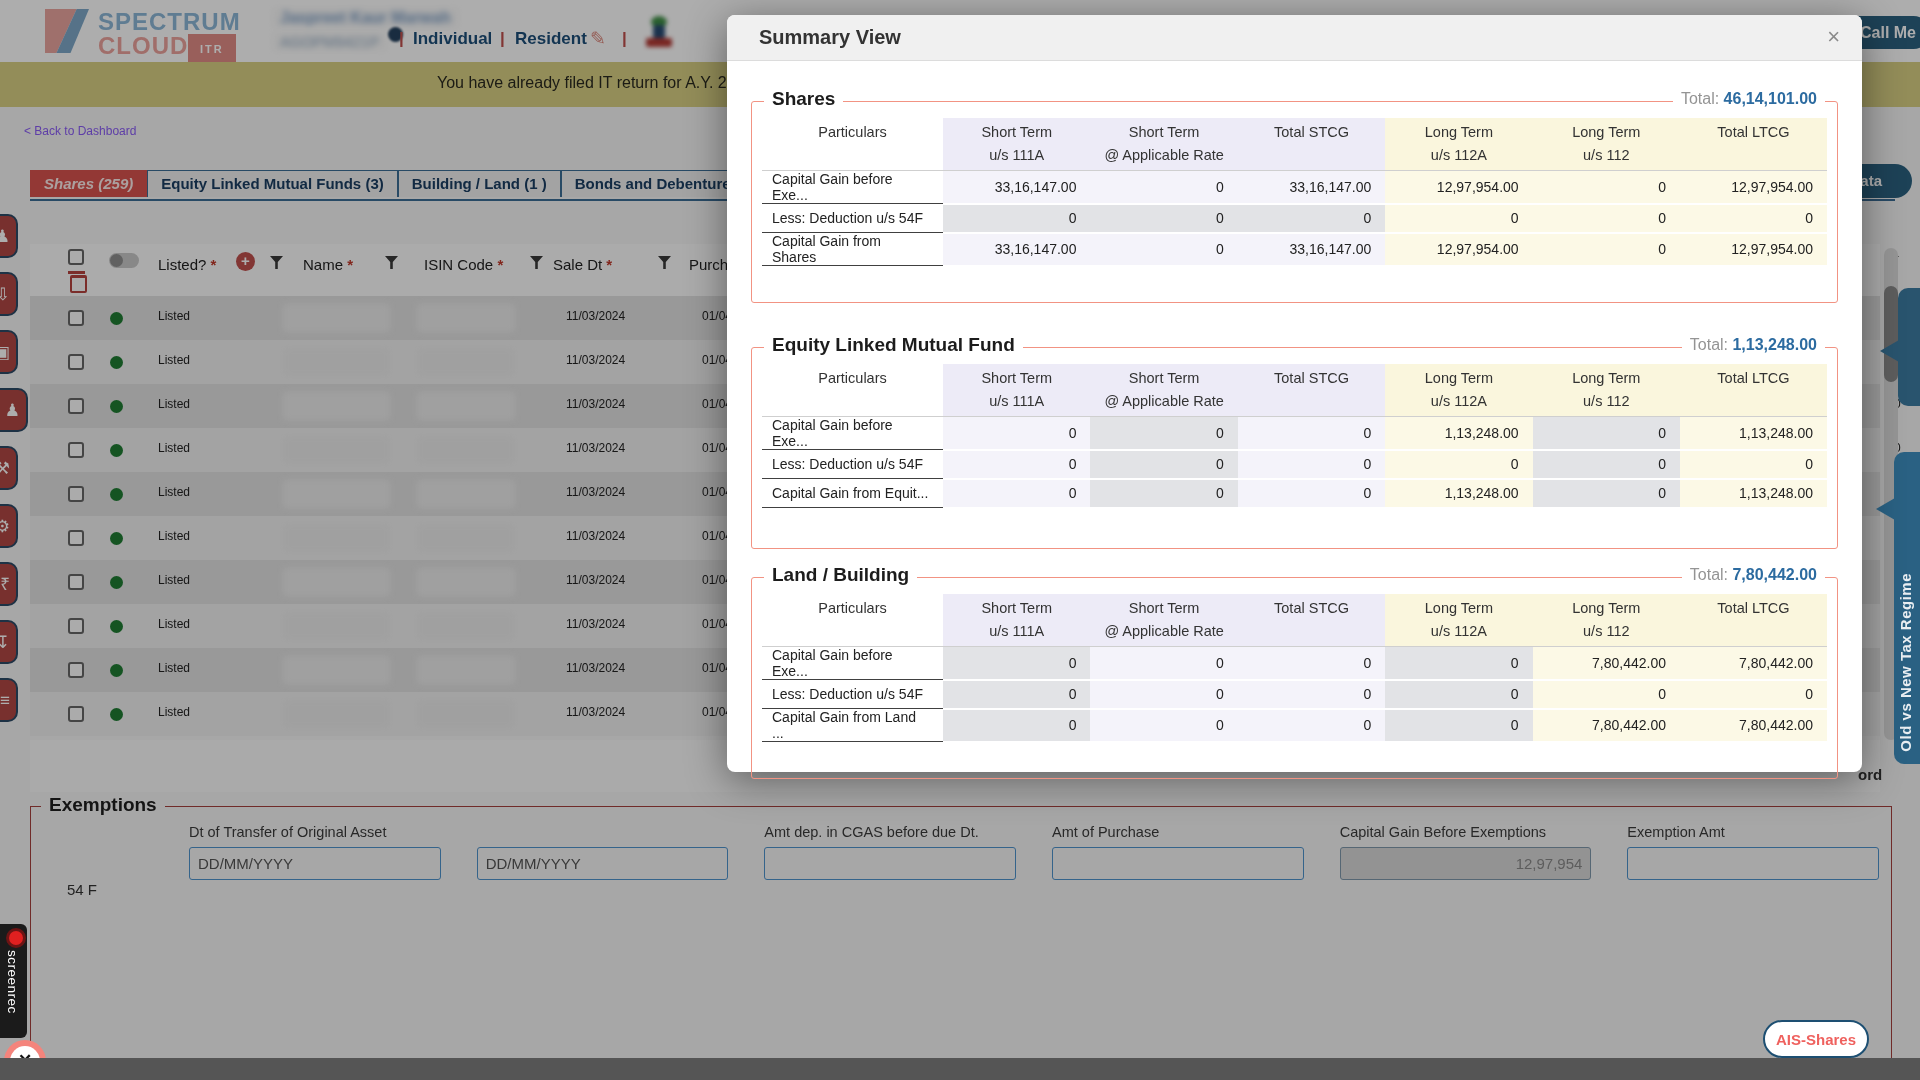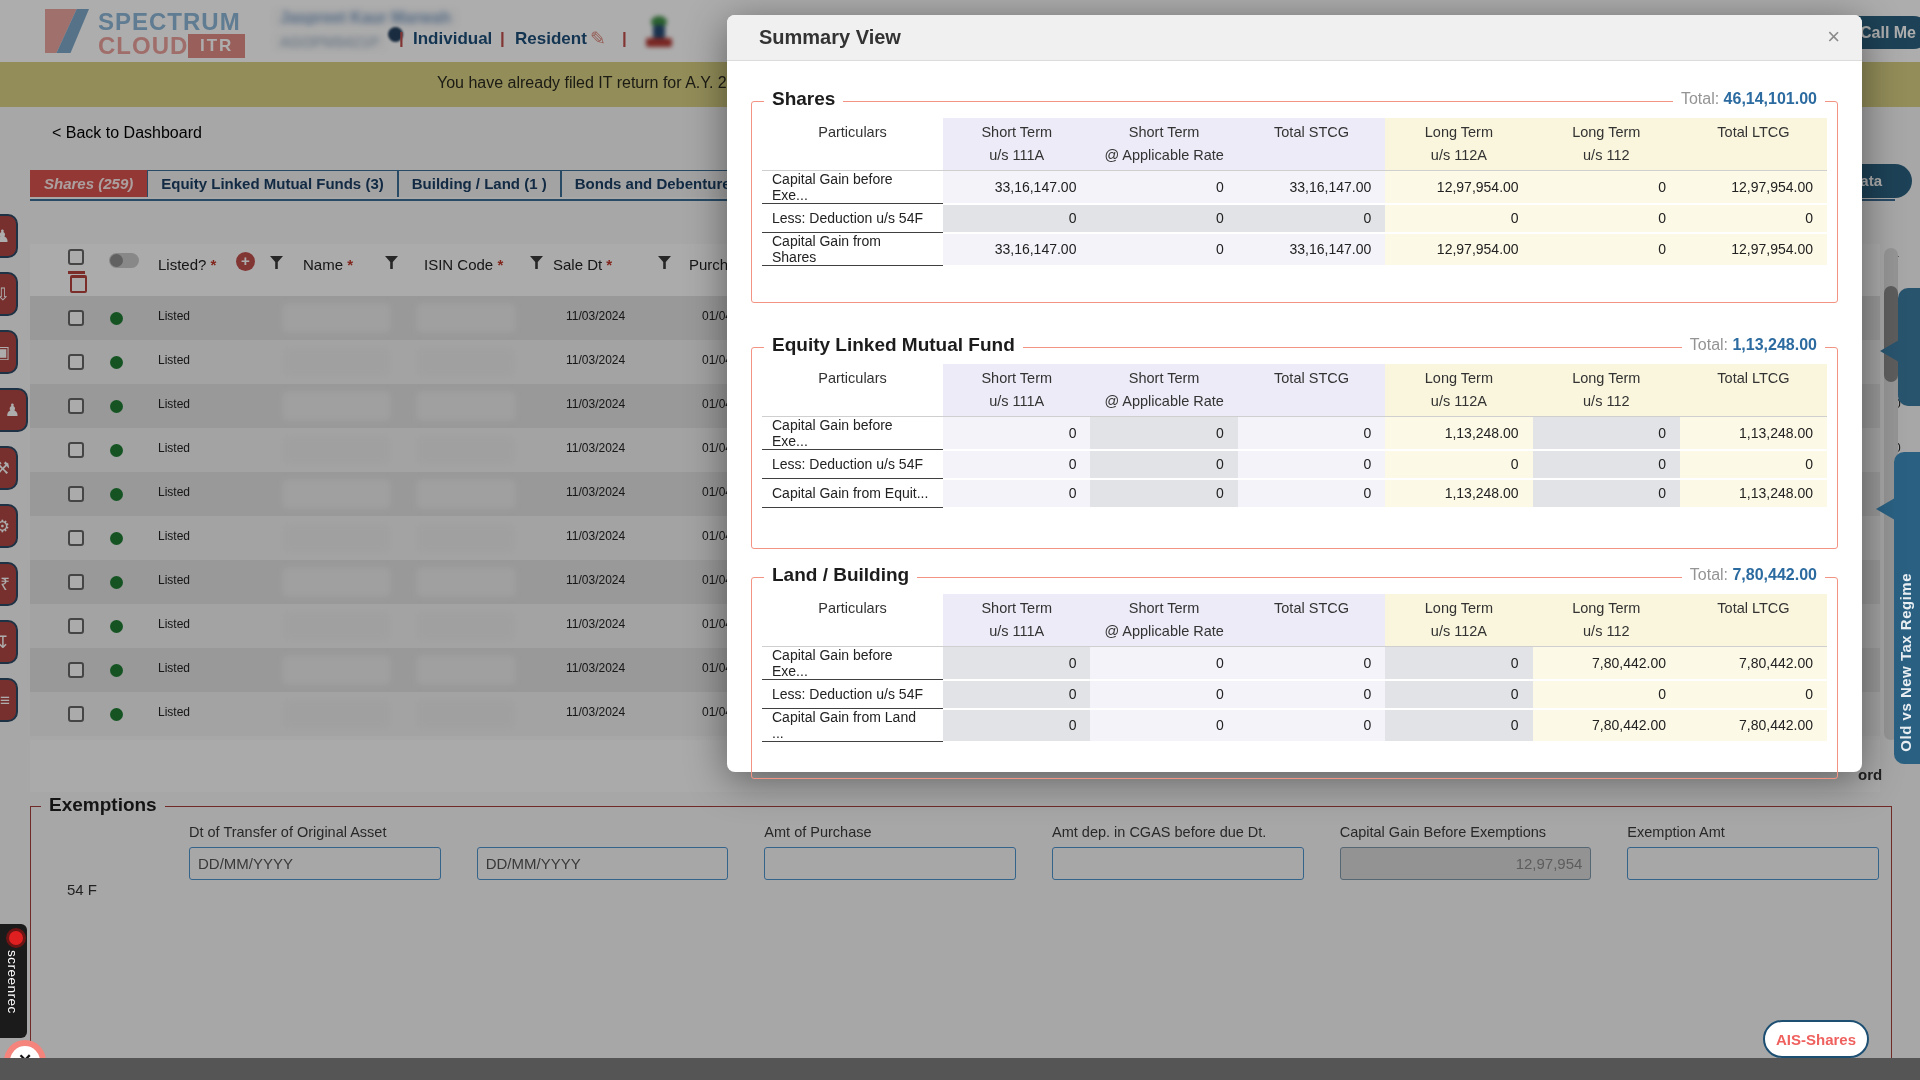--- a/index.html
+++ b/index.html
@@ -8,40 +8,40 @@
 
   
   #appHeader{position:absolute;left:0;top:0;width:1920px;height:62px;background:#ffffff;}
   #logoMark{position:absolute;left:45px;top:9px;width:44px;height:44px;}
   #logoMark .pink{position:absolute;left:0;top:0;width:100%;height:100%;background:#eba5a0;
       clip-path:polygon(0 0,72% 0,26% 100%,0 100%);}
   #logoMark .blue{position:absolute;left:0;top:0;width:100%;height:100%;background:#7fa9c9;
       clip-path:polygon(72% 0,100% 0,58% 100%,26% 100%);}
   #logoTop{position:absolute;left:98px;top:8px;font-size:24px;font-weight:bold;color:#8db7d7;letter-spacing:1px;}
   #logoBottom{position:absolute;left:98px;top:32px;font-size:24px;font-weight:bold;color:#ecA39d;letter-spacing:1px;}
-  #logoBadge{position:absolute;left:188px;top:34px;background:#e28d86;color:#fff;font-size:17px;
-      font-weight:bold;padding:2px 12px;letter-spacing:2px;}
+  #logoBadge{position:absolute;left:188px;top:34px;background:#e28d86;color:#fff;font-size:11px;
+      font-weight:bold;padding:9px 12px;letter-spacing:2px;}
   .blurbox{background:#fafafa;border-radius:4px;padding:1px 8px;}
   #userName{position:absolute;left:272px;top:8px;font-size:16px;font-weight:bold;color:#7a9cc4;filter:blur(3px);}
   #userPan{position:absolute;left:272px;top:32px;font-size:15px;color:#8aa4be;filter:blur(3px);}
   #panBadge{position:absolute;left:388px;top:27px;width:15px;height:15px;border-radius:50%;background:#26425f;filter:blur(1px);}
   .hsep{position:absolute;top:29px;font-size:17px;color:#c0504d;font-weight:bold;}
   .htype{position:absolute;top:29px;font-size:17px;font-weight:bold;color:#1d4e79;}
   #editPencil{position:absolute;left:590px;top:27px;font-size:19px;color:#dd8a7f;}
   #itdEmblem{position:absolute;left:644px;top:16px;width:30px;height:34px;filter:blur(2px);}
   #itdEmblem .g{position:absolute;left:7px;top:0;width:16px;height:12px;border-radius:50%;background:#3f8f46;}
   #itdEmblem .b{position:absolute;left:9px;top:9px;width:12px;height:14px;background:#274a72;border-radius:3px;}
   #itdEmblem .r{position:absolute;left:2px;top:22px;width:26px;height:9px;background:#b33a35;border-radius:2px;}
   #callMeBtn{position:absolute;left:1790px;top:16px;width:140px;height:33px;background:#2b6281;border-radius:17px;
       color:#fff;font-size:16px;font-weight:bold;text-align:right;line-height:33px;padding-right:14px;box-sizing:border-box;}
 
   
   #banner{position:absolute;left:0;top:62px;width:1920px;height:45px;background:#d9d084;}
   #bannerText{position:absolute;left:437px;top:12px;font-size:16px;color:#2a2a20;}
-  #backLink{position:absolute;left:52px;top:124px;font-size:16px;color:#000000;}
+  #backLink{position:absolute;left:24px;top:124px;font-size:12px;color:#8b5cf6;}
   #tabBar{position:absolute;left:30px;top:170px;width:1865px;height:29px;border-bottom:2px solid #3c6e96;}
   .tab{display:inline-block;height:26px;line-height:26px;padding:0 13px;border:1px solid #3c6e96;border-bottom:none;
        background:#f1f1f1;color:#1b3f63;font-size:15px;font-weight:bold;margin-right:0;vertical-align:bottom;}
   .tab.active{background:#d9534f;color:#fdecea;border-color:#d9534f;font-style:italic;}
 
   
   #gridHeader{position:absolute;left:30px;top:244px;width:1850px;height:52px;background:#fdfdfd;border-bottom:1px solid #c9c9c9;}
   .chk{position:absolute;width:16px;height:16px;border:2px solid #666;border-radius:3px;background:#fdfdfd;box-sizing:border-box;}
   .trash{position:absolute;width:13px;height:13px;border:2px solid #b5433f;border-top:3px solid #b5433f;border-radius:2px;}
   .trash:before{content:"";position:absolute;left:-4px;top:-7px;width:17px;height:3px;background:#b5433f;}
@@ -310,25 +310,25 @@
     <div id="exRowLabel">54 F</div>
     <div id="exFields">
         <div class="exField">
           <div class="flabel">Dt of Transfer of Original Asset</div>
           <input type="text" placeholder="DD/MM/YYYY" style="">
         </div>
         <div class="exField">
           <input type="text" placeholder="DD/MM/YYYY" style="">
         </div>
         <div class="exField">
+          <div class="flabel">Amt dep. in CGAS before due Dt.</div>
+          <input type="text" style="">
+        </div>
+        <div class="exField">
           <div class="flabel">Amt of Purchase</div>
-          <input type="text" style="">
-        </div>
-        <div class="exField">
-          <div class="flabel">Amt dep. in CGAS before due Dt.</div>
           <input type="text" style="">
         </div>
         <div class="exField">
           <div class="flabel">Capital Gain Before Exemptions</div>
           <input type="text" class="disabled" readonly="" value="12,97,954" style="">
         </div>
         <div class="exField">
           <div class="flabel">Exemption Amt</div>
           <input type="text" style="">
         </div>

